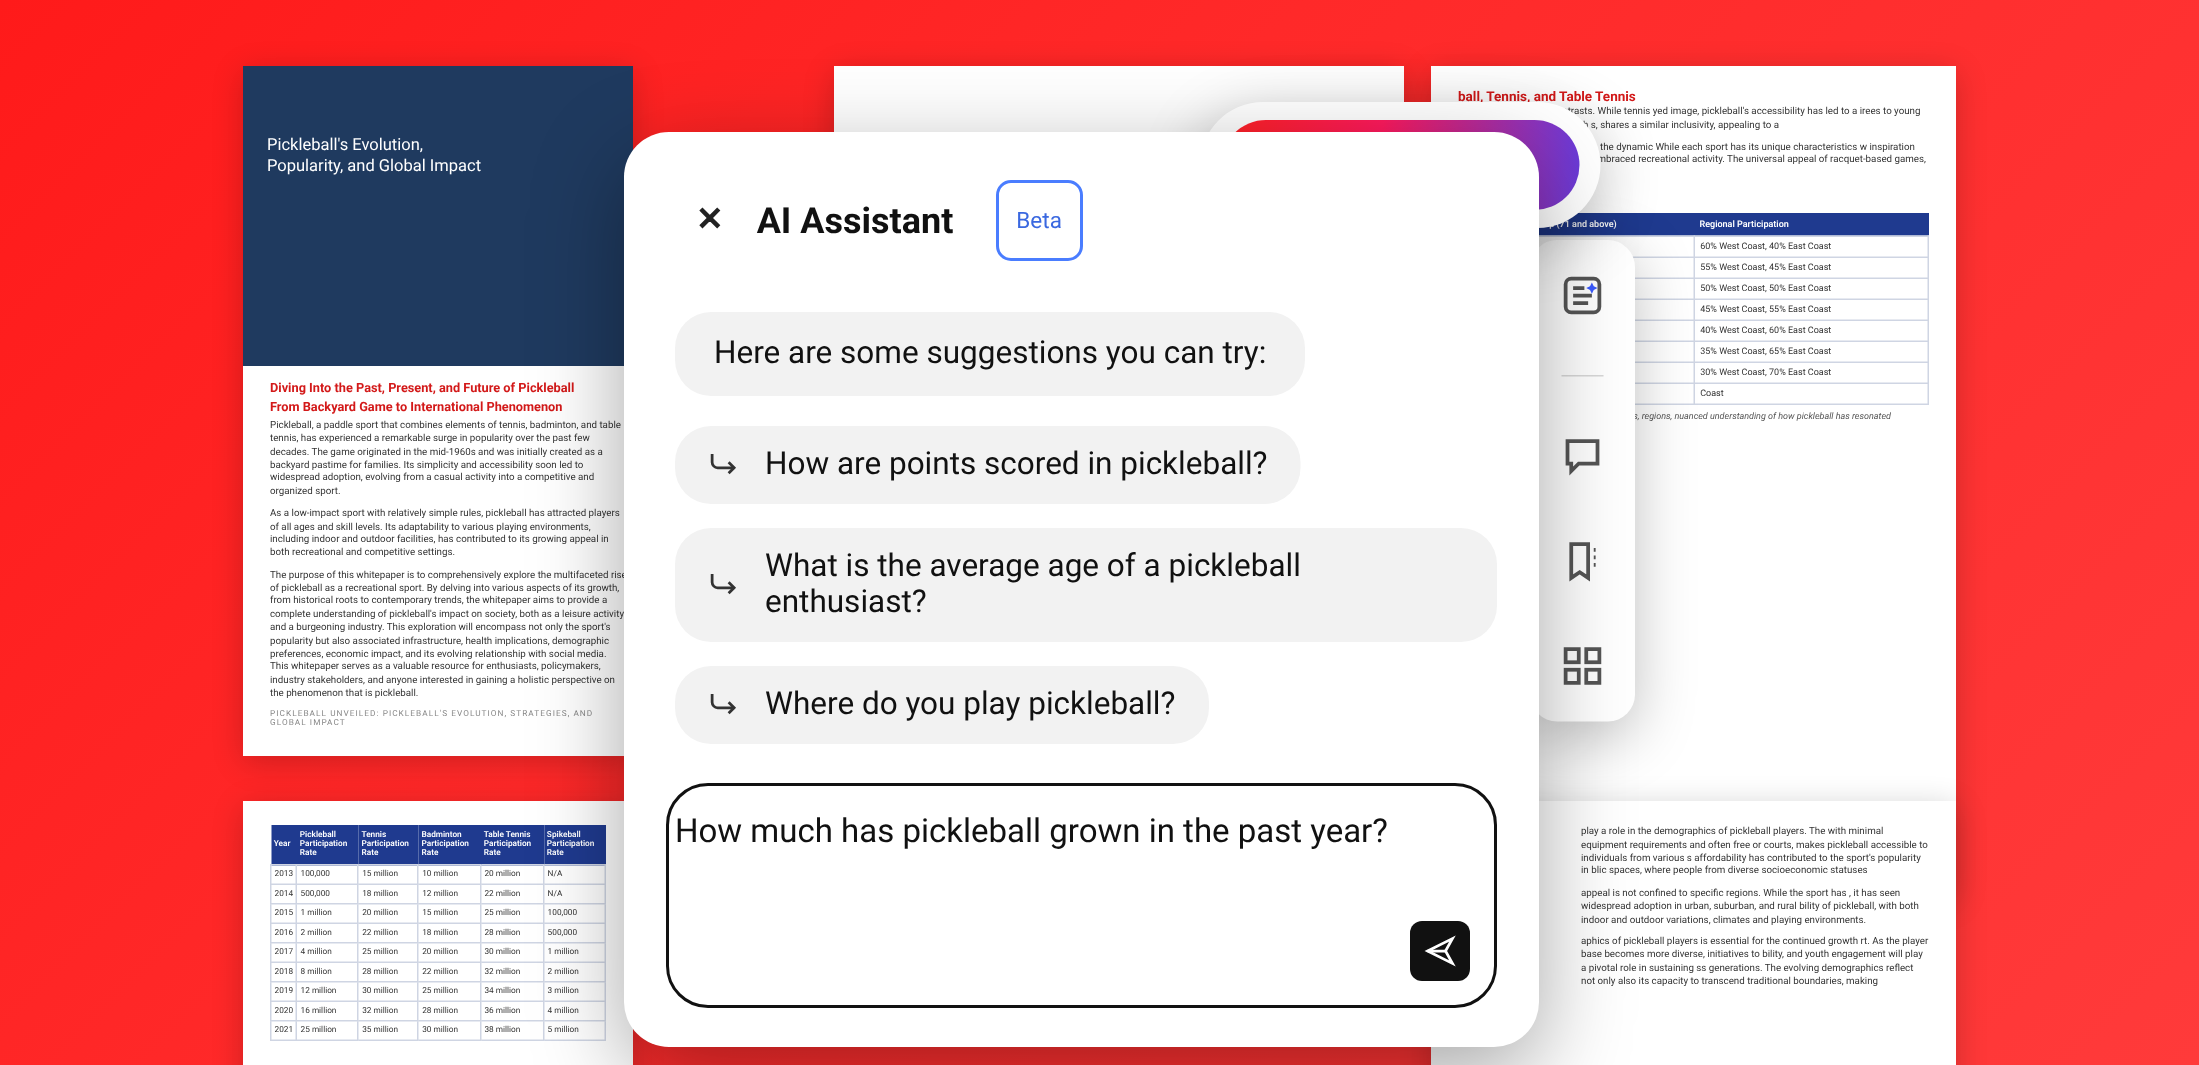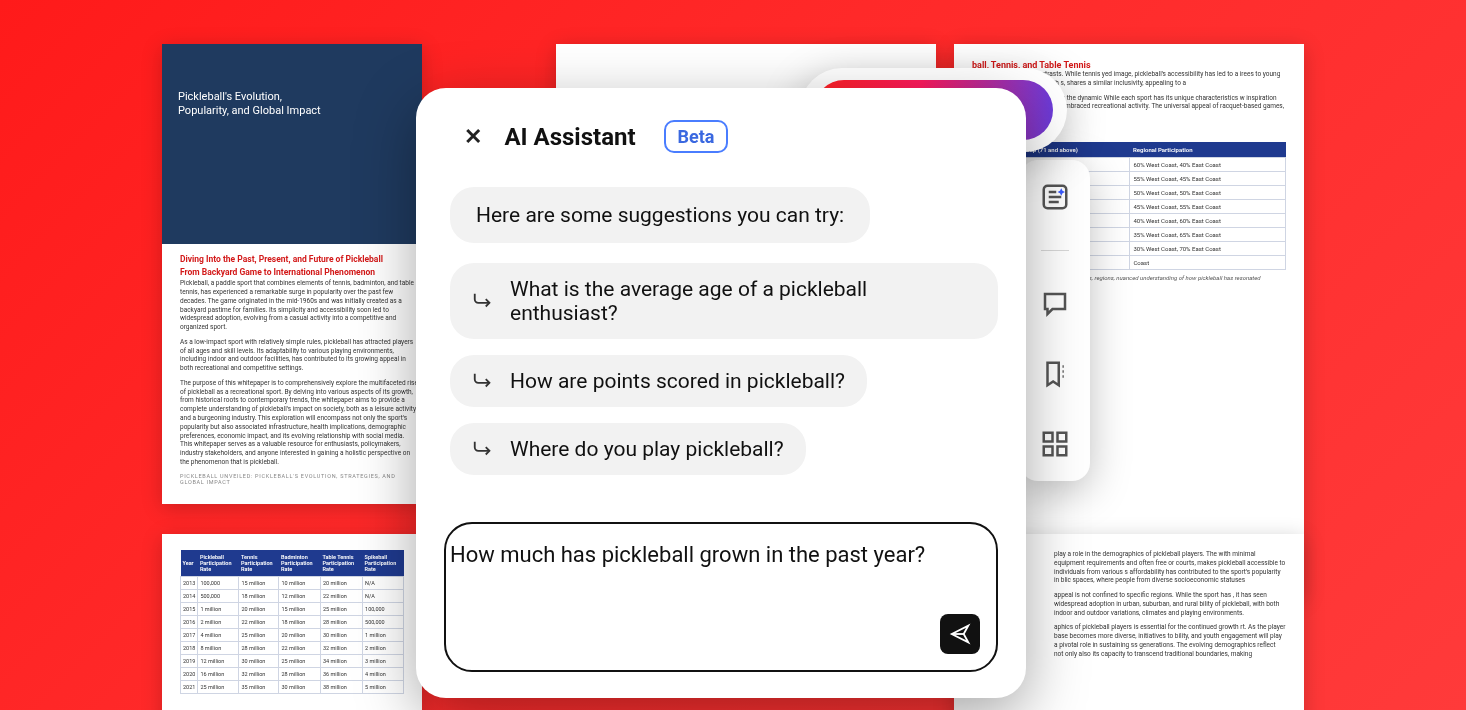--- a/index.html
+++ b/index.html
@@ -90,22 +90,22 @@
     width: 610px; height: 610px;
     background:#fff; border-radius: 30px;
     box-shadow: 0 18px 60px rgba(0,0,0,.35);
     padding: 32px 28px 26px 28px;
     display:flex; flex-direction:column;
   }
   .assistant-header { display:flex; align-items:center; gap:22px; margin-bottom: 34px; padding-left: 20px;}
   .assistant-header .close { font-size: 22px; cursor:pointer; color:#222; font-weight:700; line-height:1; }
   .assistant-header .title { font-size: 24px; font-weight:700; color:#111; }
   .beta-badge {
-    border: 2px solid #4a7dff; color:#3a68e0; font-weight:700;
-    font-size:18px; padding: 4px 12px; border-radius:10px; margin-left:6px;
+    border: 2px solid #4a7dff; color:#3a68e0; font-weight:400;
+    font-size:15px; padding: 16px 12px; border-radius:10px; margin-left:6px;
   }
 
   .intro-bubble {
     align-self:flex-start; background:#f2f2f2; border-radius: 24px;
     padding: 16px 26px; font-size: 21px; color:#111; margin-bottom: 20px; margin-left:6px;
   }
   .sugg {
     display:flex; align-items:center; gap:16px;
     background:#f2f2f2; border-radius: 24px;
     padding: 14px 22px; font-size: 21px; color:#111;
@@ -353,28 +353,28 @@
     <span class="beta-badge">Beta</span>
   </div>
 
   <div class="intro-bubble">Here are some suggestions you can try:</div>
 
   <div class="sugg">
     <svg viewBox="0 0 24 24" fill="none" stroke="#333" stroke-width="2">
         <path d="M3 4v6a4 4 0 0 0 4 4h12"></path>
         <path d="M15 10l4 4-4 4"></path>
       </svg>
-    <span>What is the average age of a pickleball enthusiast?</span>
+    <span>How are points scored in pickleball?</span>
   </div>
   <div class="sugg">
     <svg viewBox="0 0 24 24" fill="none" stroke="#333" stroke-width="2">
         <path d="M3 4v6a4 4 0 0 0 4 4h12"></path>
         <path d="M15 10l4 4-4 4"></path>
       </svg>
-    <span>How are points scored in pickleball?</span>
+    <span>What is the average age of a pickleball enthusiast?</span>
   </div>
   <div class="sugg">
     <svg viewBox="0 0 24 24" fill="none" stroke="#333" stroke-width="2">
         <path d="M3 4v6a4 4 0 0 0 4 4h12"></path>
         <path d="M15 10l4 4-4 4"></path>
       </svg>
     <span>Where do you play pickleball?</span>
   </div>
 
   <div class="spacer"></div>

